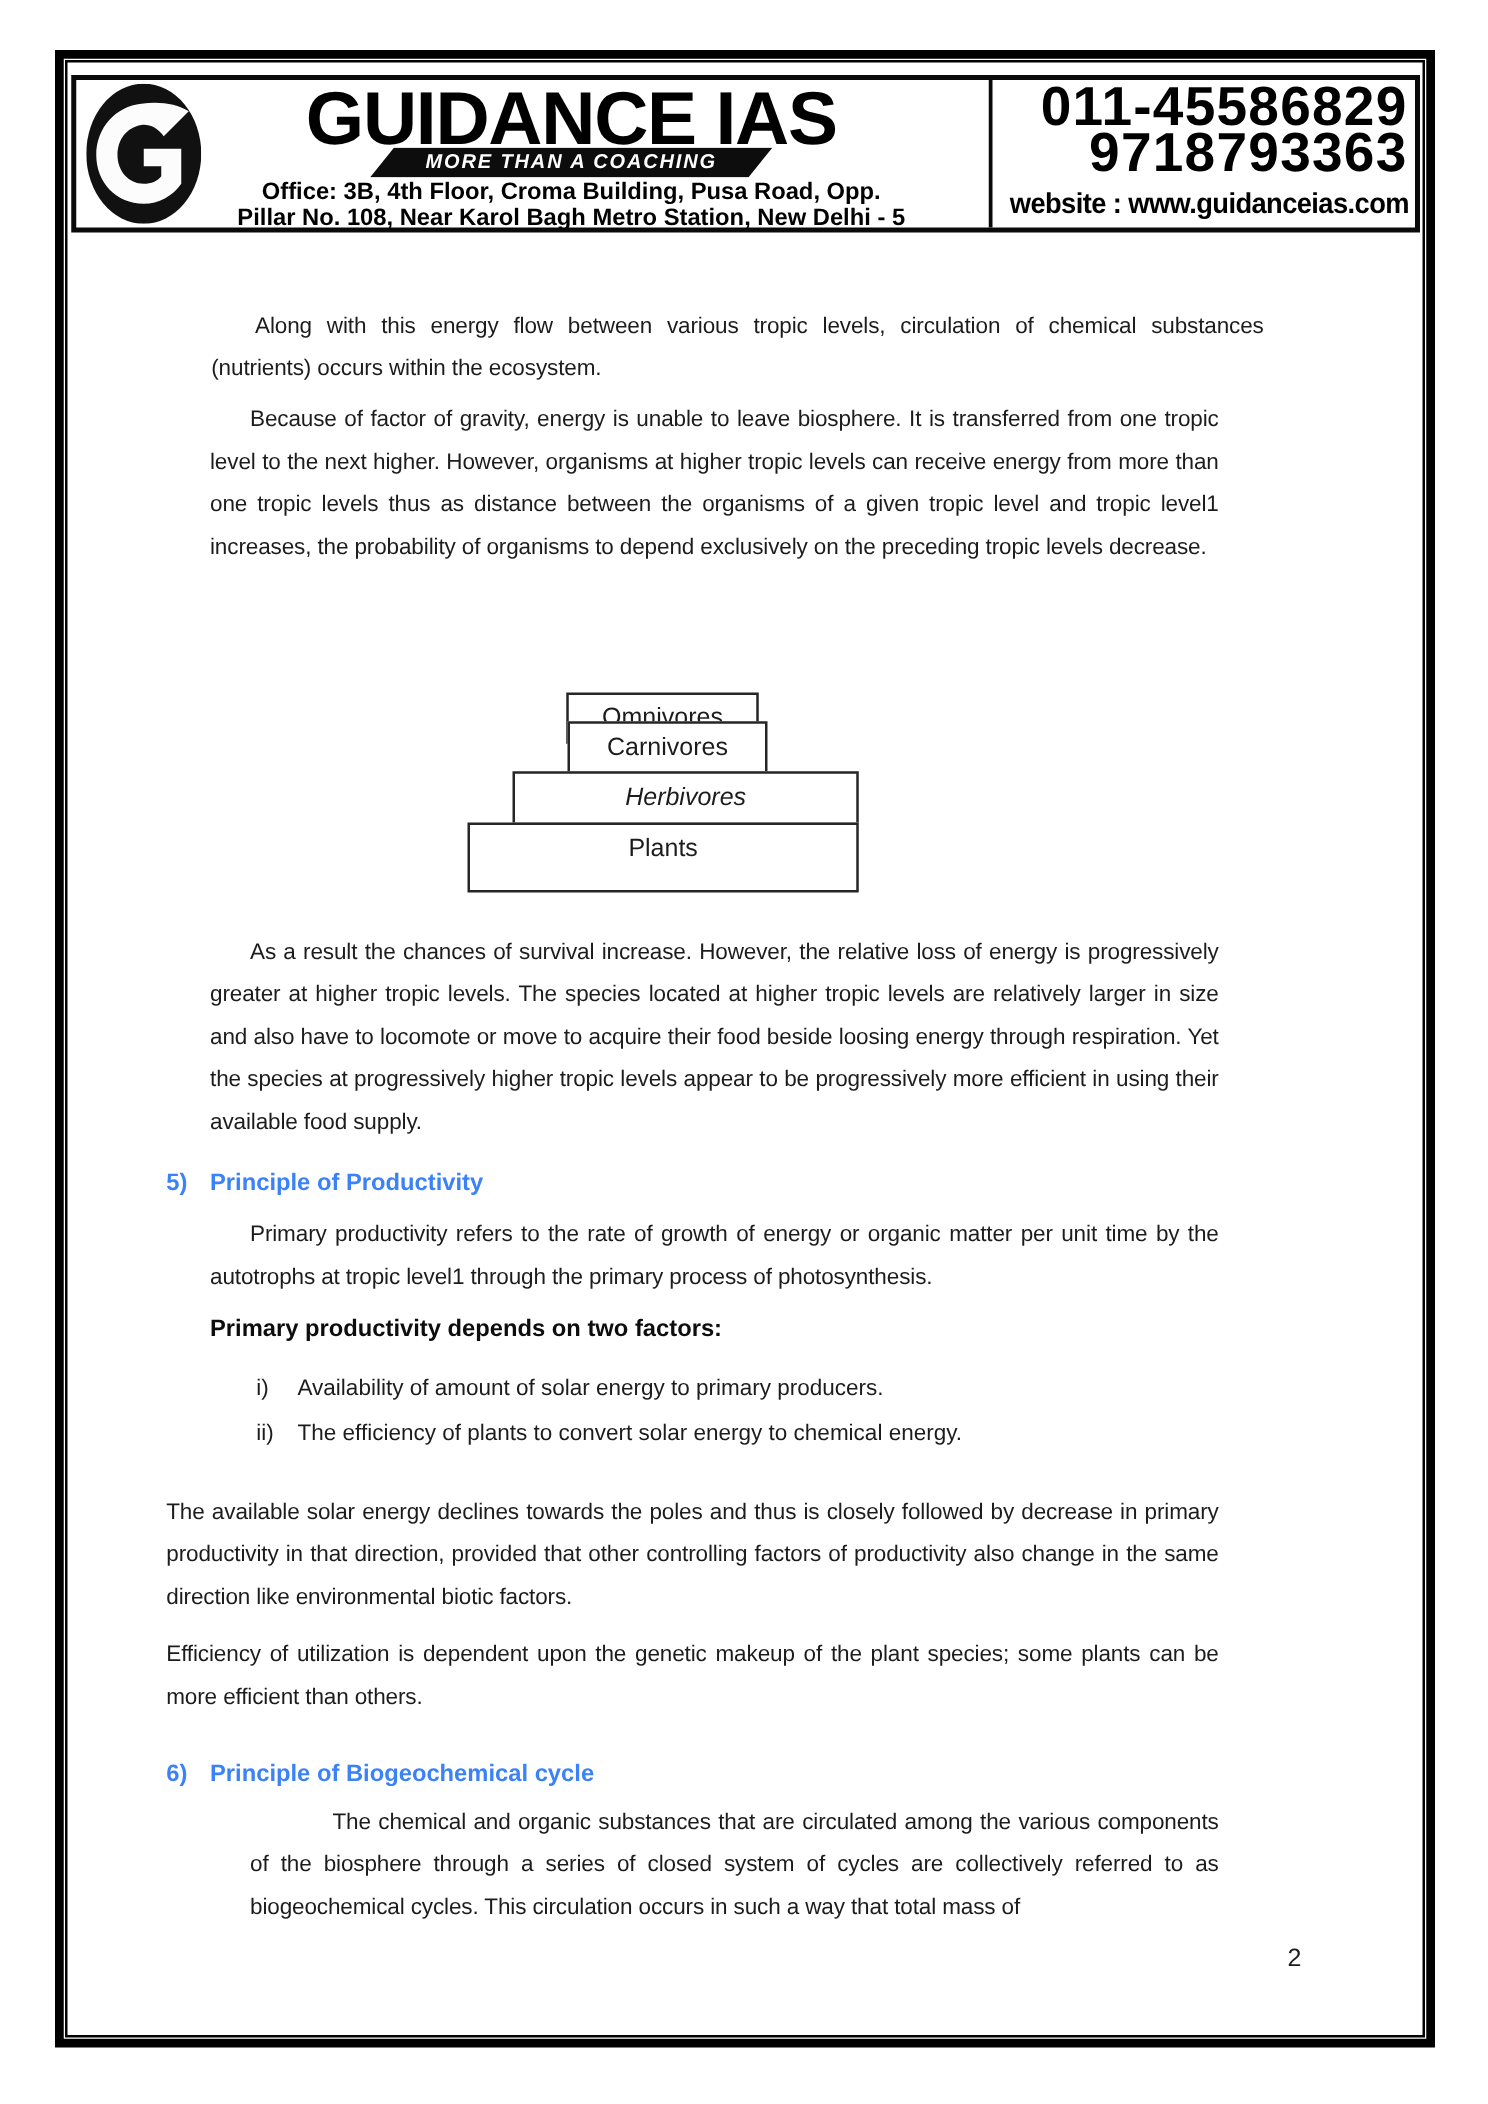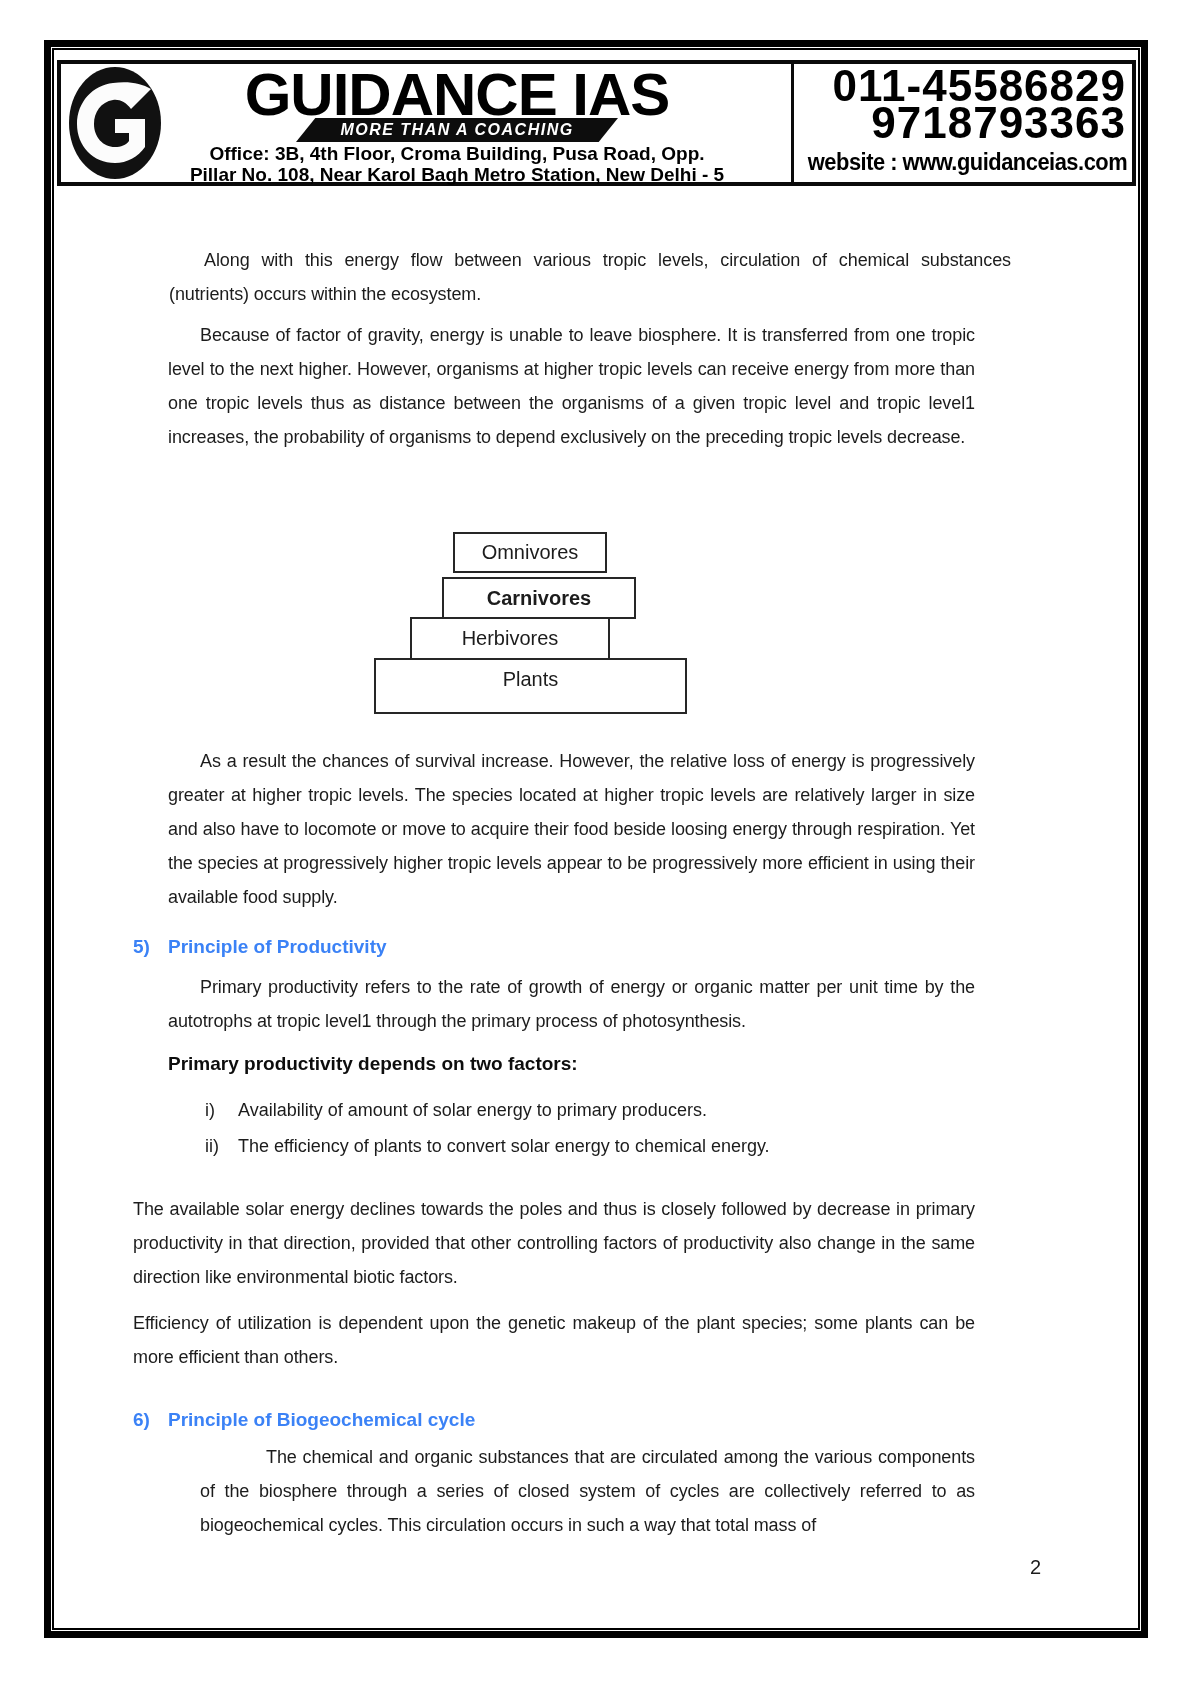--- a/index.html
+++ b/index.html
@@ -50,23 +50,23 @@
   .hnum{display:inline-block;width:35px;}
   .factors{position:absolute;left:168px;top:1052px;font-weight:bold;font-size:19px;
     line-height:24px;color:#0d0d0d;white-space:nowrap;}
   .li{position:absolute;left:205px;font-size:18px;line-height:24px;
     color:#1c1c1c;white-space:nowrap;}
   .li1{top:1098px;} .li2{top:1134px;}
   .li .marker{display:inline-block;width:33px;}
   
   .pyr-box{position:absolute;background:#fff;border:2px solid #262626;
     box-sizing:border-box;text-align:center;font-size:20px;color:#1c1c1c;}
-  .pyr-omnivores{left:453px;top:532px;width:154px;height:41px;line-height:37px;}
-  .pyr-carnivores{left:442px;top:577px;width:194px;height:42px;line-height:38px;font-weight:bold;}
-  .pyr-herbivores{left:410px;top:617px;width:200px;height:43px;line-height:39px;}
+  .pyr-omnivores{left:453px;top:554px;width:154px;height:41px;line-height:37px;}
+  .pyr-carnivores{left:454px;top:577px;width:160px;height:42px;line-height:38px;}
+  .pyr-herbivores{left:410px;top:617px;width:277px;height:43px;line-height:39px;font-style:italic;}
   .pyr-plants{left:374px;top:658px;width:313px;height:56px;line-height:39px;}
   
   .pagenum{position:absolute;left:1030px;top:1556px;font-size:20px;color:#1c1c1c;}
 </style>
 </head>
 <body>
 
 <div class="canvas">
 
   <div class="frame">

